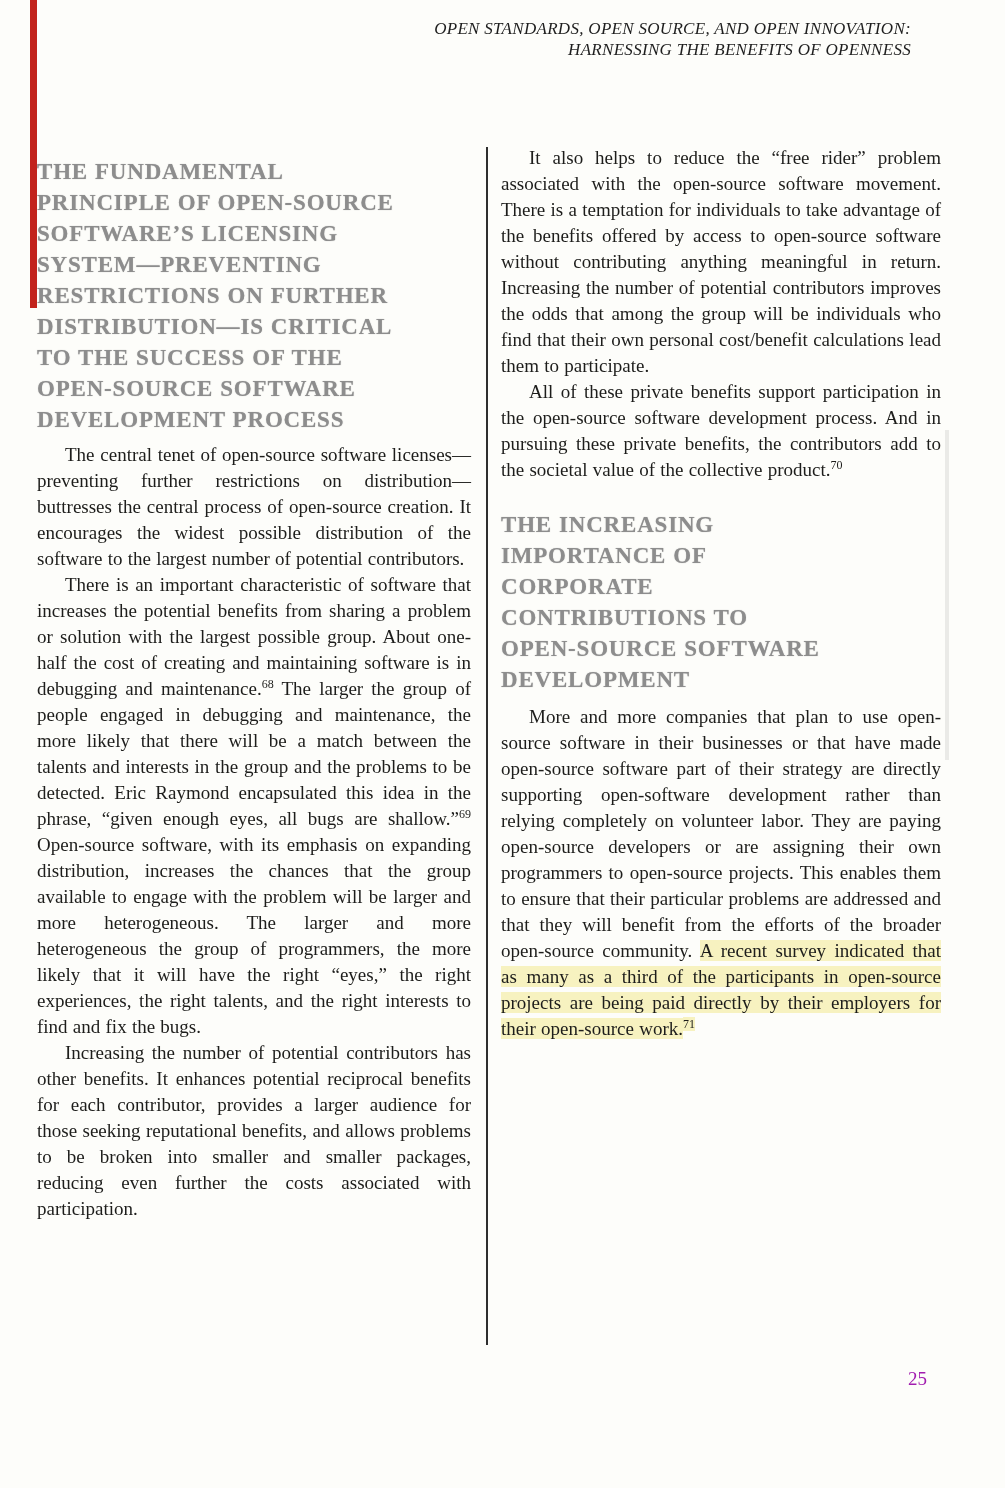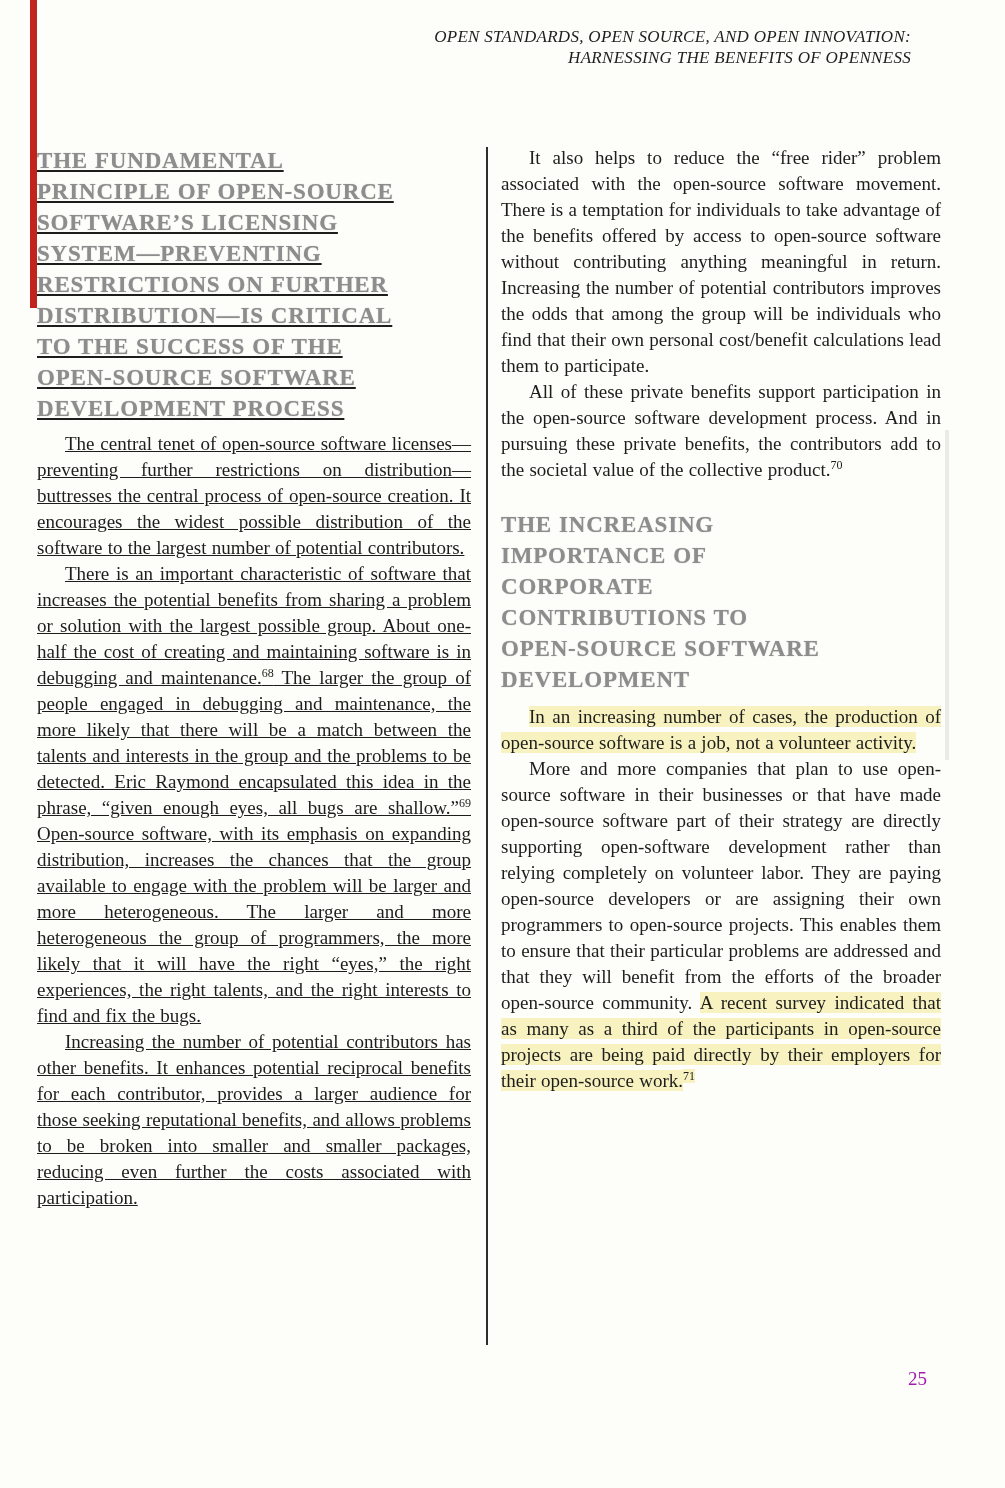--- a/index.html
+++ b/index.html
@@ -18,21 +18,21 @@
     position: absolute;
     left: 30px;
     top: 0;
     width: 7px;
     height: 308px;
     background: var(--scan-red, #c2231c);
   }
 
   .running-head {
     position: absolute;
-    top: 26px;
+    top: 18px;
     right: 94px;
     text-align: right;
     font-style: italic;
     font-size: 17px;
     line-height: 21px;
     letter-spacing: 0.3px;
     color: #1e1e1e;
     white-space: pre-line;
   }
 
@@ -56,21 +56,21 @@
   }
 
   .col {
     position: absolute;
     font-size: 19px;
     line-height: 26px;
     color: var(--body-color, #1d1d1b);
     text-align: justify;
     word-spacing: 0.5px;
   }
-  .col-left  { left: 37px;  top: 145px; width: 434px; text-decoration: underline; }
+  .col-left  { left: 37px;  top: 156px; width: 434px; }
   .col-right { left: 501px; top: 145px; width: 440px; }
 
   .col p { margin: 0; text-indent: 28px; }
 
   h2.sec {
     margin: 0 0 7px 0;
     font-family: "Liberation Serif", serif;
     font-weight: 700;
     font-size: 23px;
     line-height: 31px;
@@ -125,19 +125,18 @@
 
   <div class="col col-right">
     <p><span>It also helps to reduce the “free rider” problem associated with the open-source software movement. There is a temptation for individuals to take advantage of the benefits offered by access to open-source software without contributing anything meaningful in return. Increasing the number of potential contributors improves the odds that among the group will be individuals who find that their own personal cost/benefit calculations lead them to participate.</span></p>
     <p><span>All of these private benefits support participation in the open-source software development process. And in pursuing these private benefits, the contributors add to the societal value of the collective product.</span><sup>70</sup></p>
     <h2 class="sec">THE INCREASING
 IMPORTANCE OF
 CORPORATE
 CONTRIBUTIONS TO
 OPEN-SOURCE SOFTWARE
 DEVELOPMENT</h2>
-    <p><span class="hl">In an increasing number of cases, the production of open-source software is a job, not a volunteer activity.</span></p>
     <p><span>More and more companies that plan to use open-source software in their businesses or that have made open-source software part of their strategy are directly supporting open-software development rather than relying completely on volunteer labor. They are paying open-source developers or are assigning their own programmers to open-source projects. This enables them to ensure that their particular problems are addressed and that they will benefit from the efforts of the broader open-source community. </span><span class="hl">A recent survey indicated that as many as a third of the participants in open-source projects are being paid directly by their employers for their open-source work.</span><sup class="hl">71</sup></p>
   </div>
 
   <div class="page-number">25</div>
 
 </div>
 
 </body></html>

